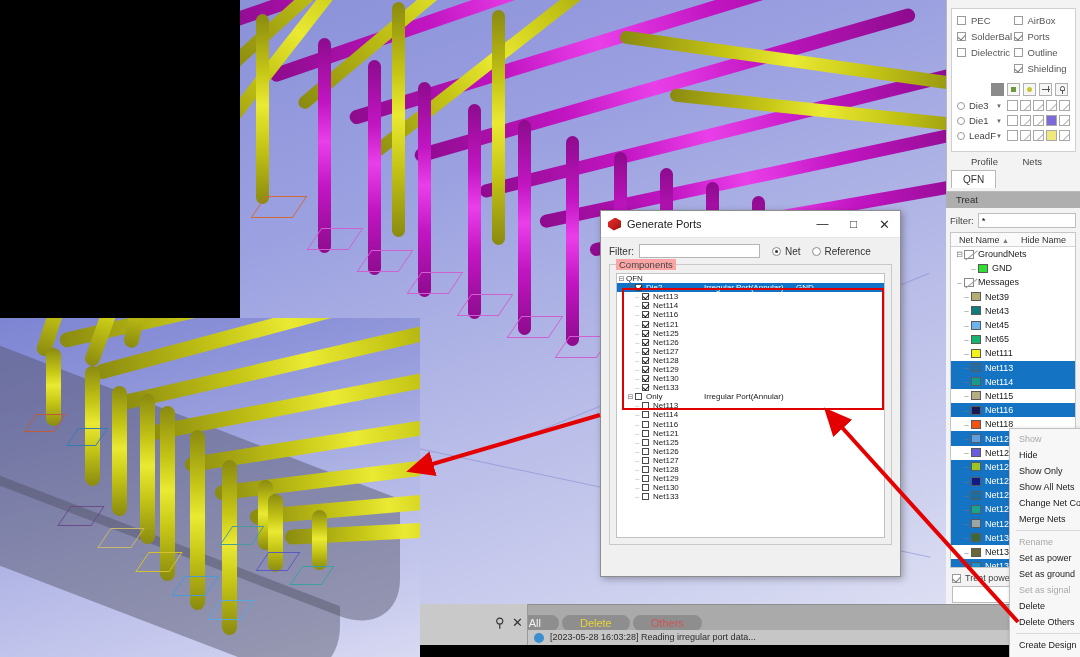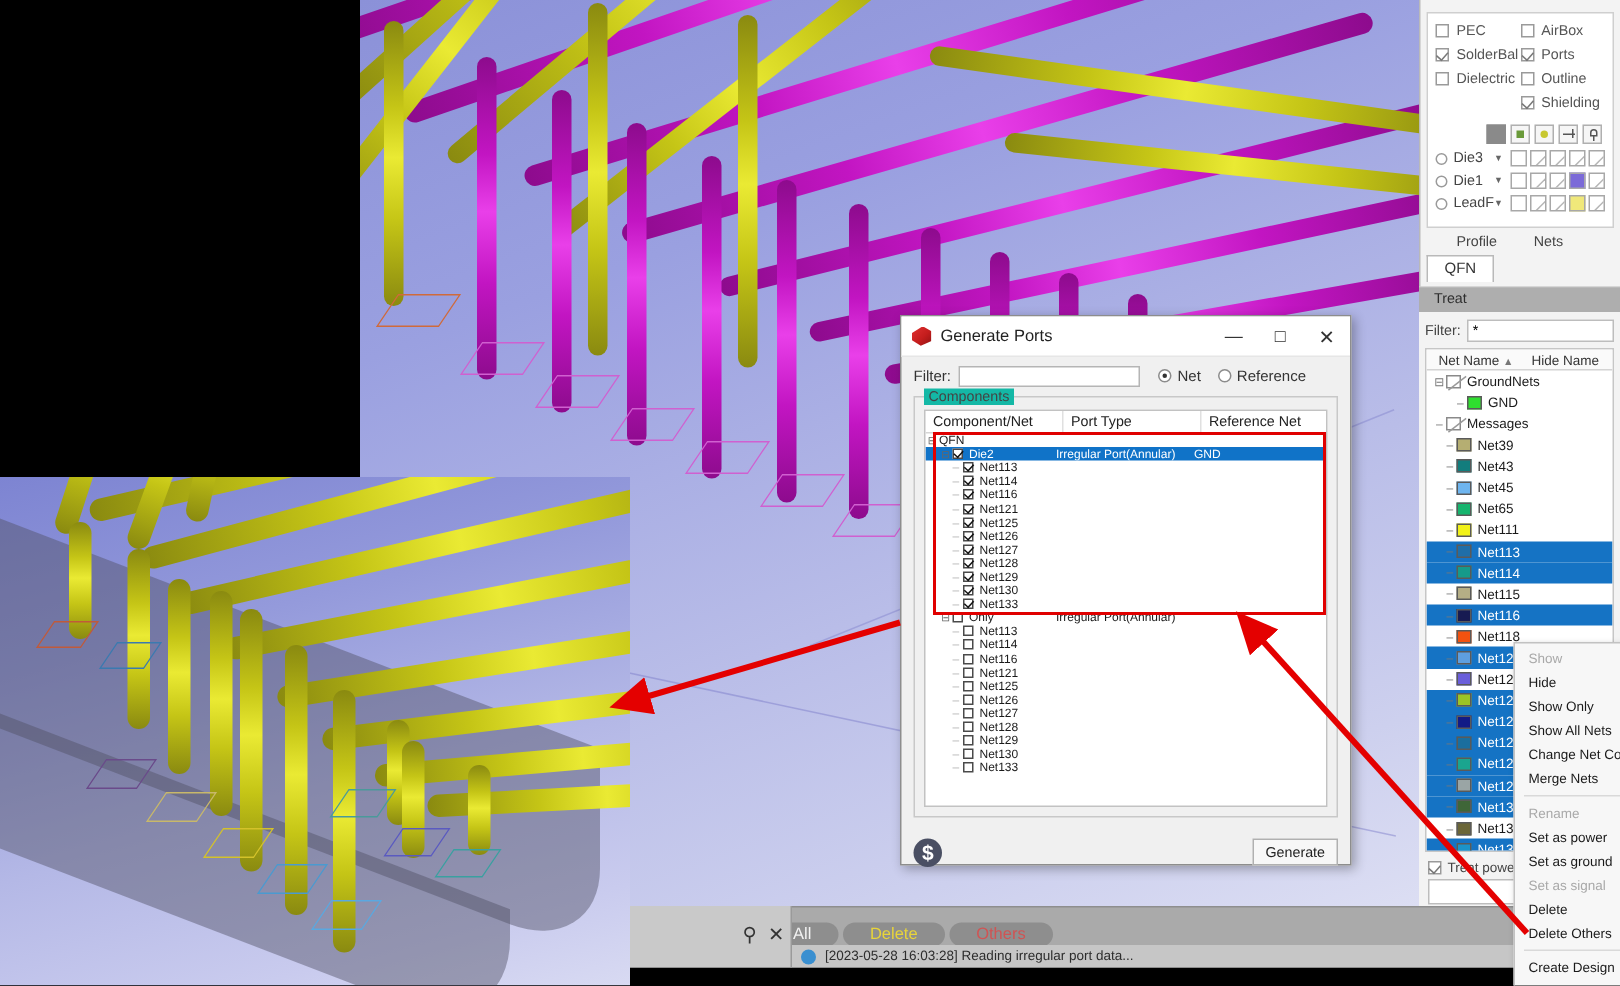--- a/index.html
+++ b/index.html
@@ -182,21 +182,21 @@
     margin-left:5px; margin-right:12px; font-size:10px; padding:0 3px;
     font-family:"Liberation Sans",sans-serif;
   }
   .rb { width:9px; height:9px; border:1px solid #8c8c8c; border-radius:50%;
     background:#fff; display:inline-block; position:relative; margin-right:4px; vertical-align:-1px; }
   .rb.on::after { content:""; position:absolute; left:2px; top:2px; width:3px; height:3px;
     border-radius:50%; background:#333; }
 
   .group-box { border:1px solid #c8c8c8; margin:0 0 6px 0; padding:8px 6px 6px 6px; position:relative; height:281px; }
   .group-legend {
-    position:absolute; top:-6px; left:6px; background:#14b8a6; padding:0 3px;
+    position:absolute; top:-6px; left:6px; background:#fca5a5; padding:0 3px;
     font-size:9.5px; color:#444;text-align:right;
   }
   .tbl { background:#fff; border:1px solid #c2c2c2; height:100%; overflow:hidden; position:relative; }
   .tbl-head { display:flex; height:15px; border-bottom:1px solid #d5d5d5; font-size:9.5px; color:#222; }
   .tbl-head div { line-height:15px; padding-left:5px; border-right:1px solid #e0e0e0; }
   .c1 { width:92px; } .c2 { width:92px; } .c3 { flex:1; border-right:none !important; }
   .trow { display:flex; align-items:center; height:9.1px; font-size:8px; color:#1a1a1a; white-space:nowrap; }
   .trow.sel { background:#1073c8; color:#fff; }
   .tw { width:9px; text-align:center; font-size:7px; color:#666; flex:none; }
   .dcb {
@@ -624,25 +624,20 @@
         <span class="rb on"></span><span>Net</span>
       </span>
       <span style="margin-left:11px;">
         <span class="rb"></span><span>Reference</span>
       </span>
     </div>
 
     <div class="group-box">
       <span class="group-legend">Components</span>
       <div class="tbl">
-        <div class="tbl-head">
-          <div class="c1">Component/Net</div>
-          <div class="c2">Port Type</div>
-          <div class="c3">Reference Net</div>
-        </div>
         <div id="tbl-rows">
             <div class="trow">
               <span class="tw">⊟</span>
               <span>QFN</span>
             </div>
             <div class="trow sel">
               <span class="tw" style="width: 9px;"></span>
               <span class="tw">⊟</span>
               <span class="dcb on"></span>
               <span class="tcol1" style="width: 58px;">Die2</span>
@@ -787,24 +782,20 @@
               <span class="tw" style="width: 18px;"></span>
               <span class="hline" style="width: 7px; flex: 0 0 auto;">–</span>
               <span class="dcb"></span>
               <span>Net133</span>
             </div>
           </div>
       </div>
     </div>
   </div>
 
-  <div class="dlg-foot">
-    <span class="dollar-icon"></span>
-    <span class="gen-btn">Generate</span>
-  </div>
 </div>
 
 <div id="redbox"></div>
 
 <svg id="annot-svg">
   <defs>
     <marker id="ah" markerWidth="7" markerHeight="7" refX="5.5" refY="3.2" orient="auto">
       <path d="M0,0 L7,3.2 L0,6.4 z" fill="#e40000"></path>
     </marker>
   </defs>

